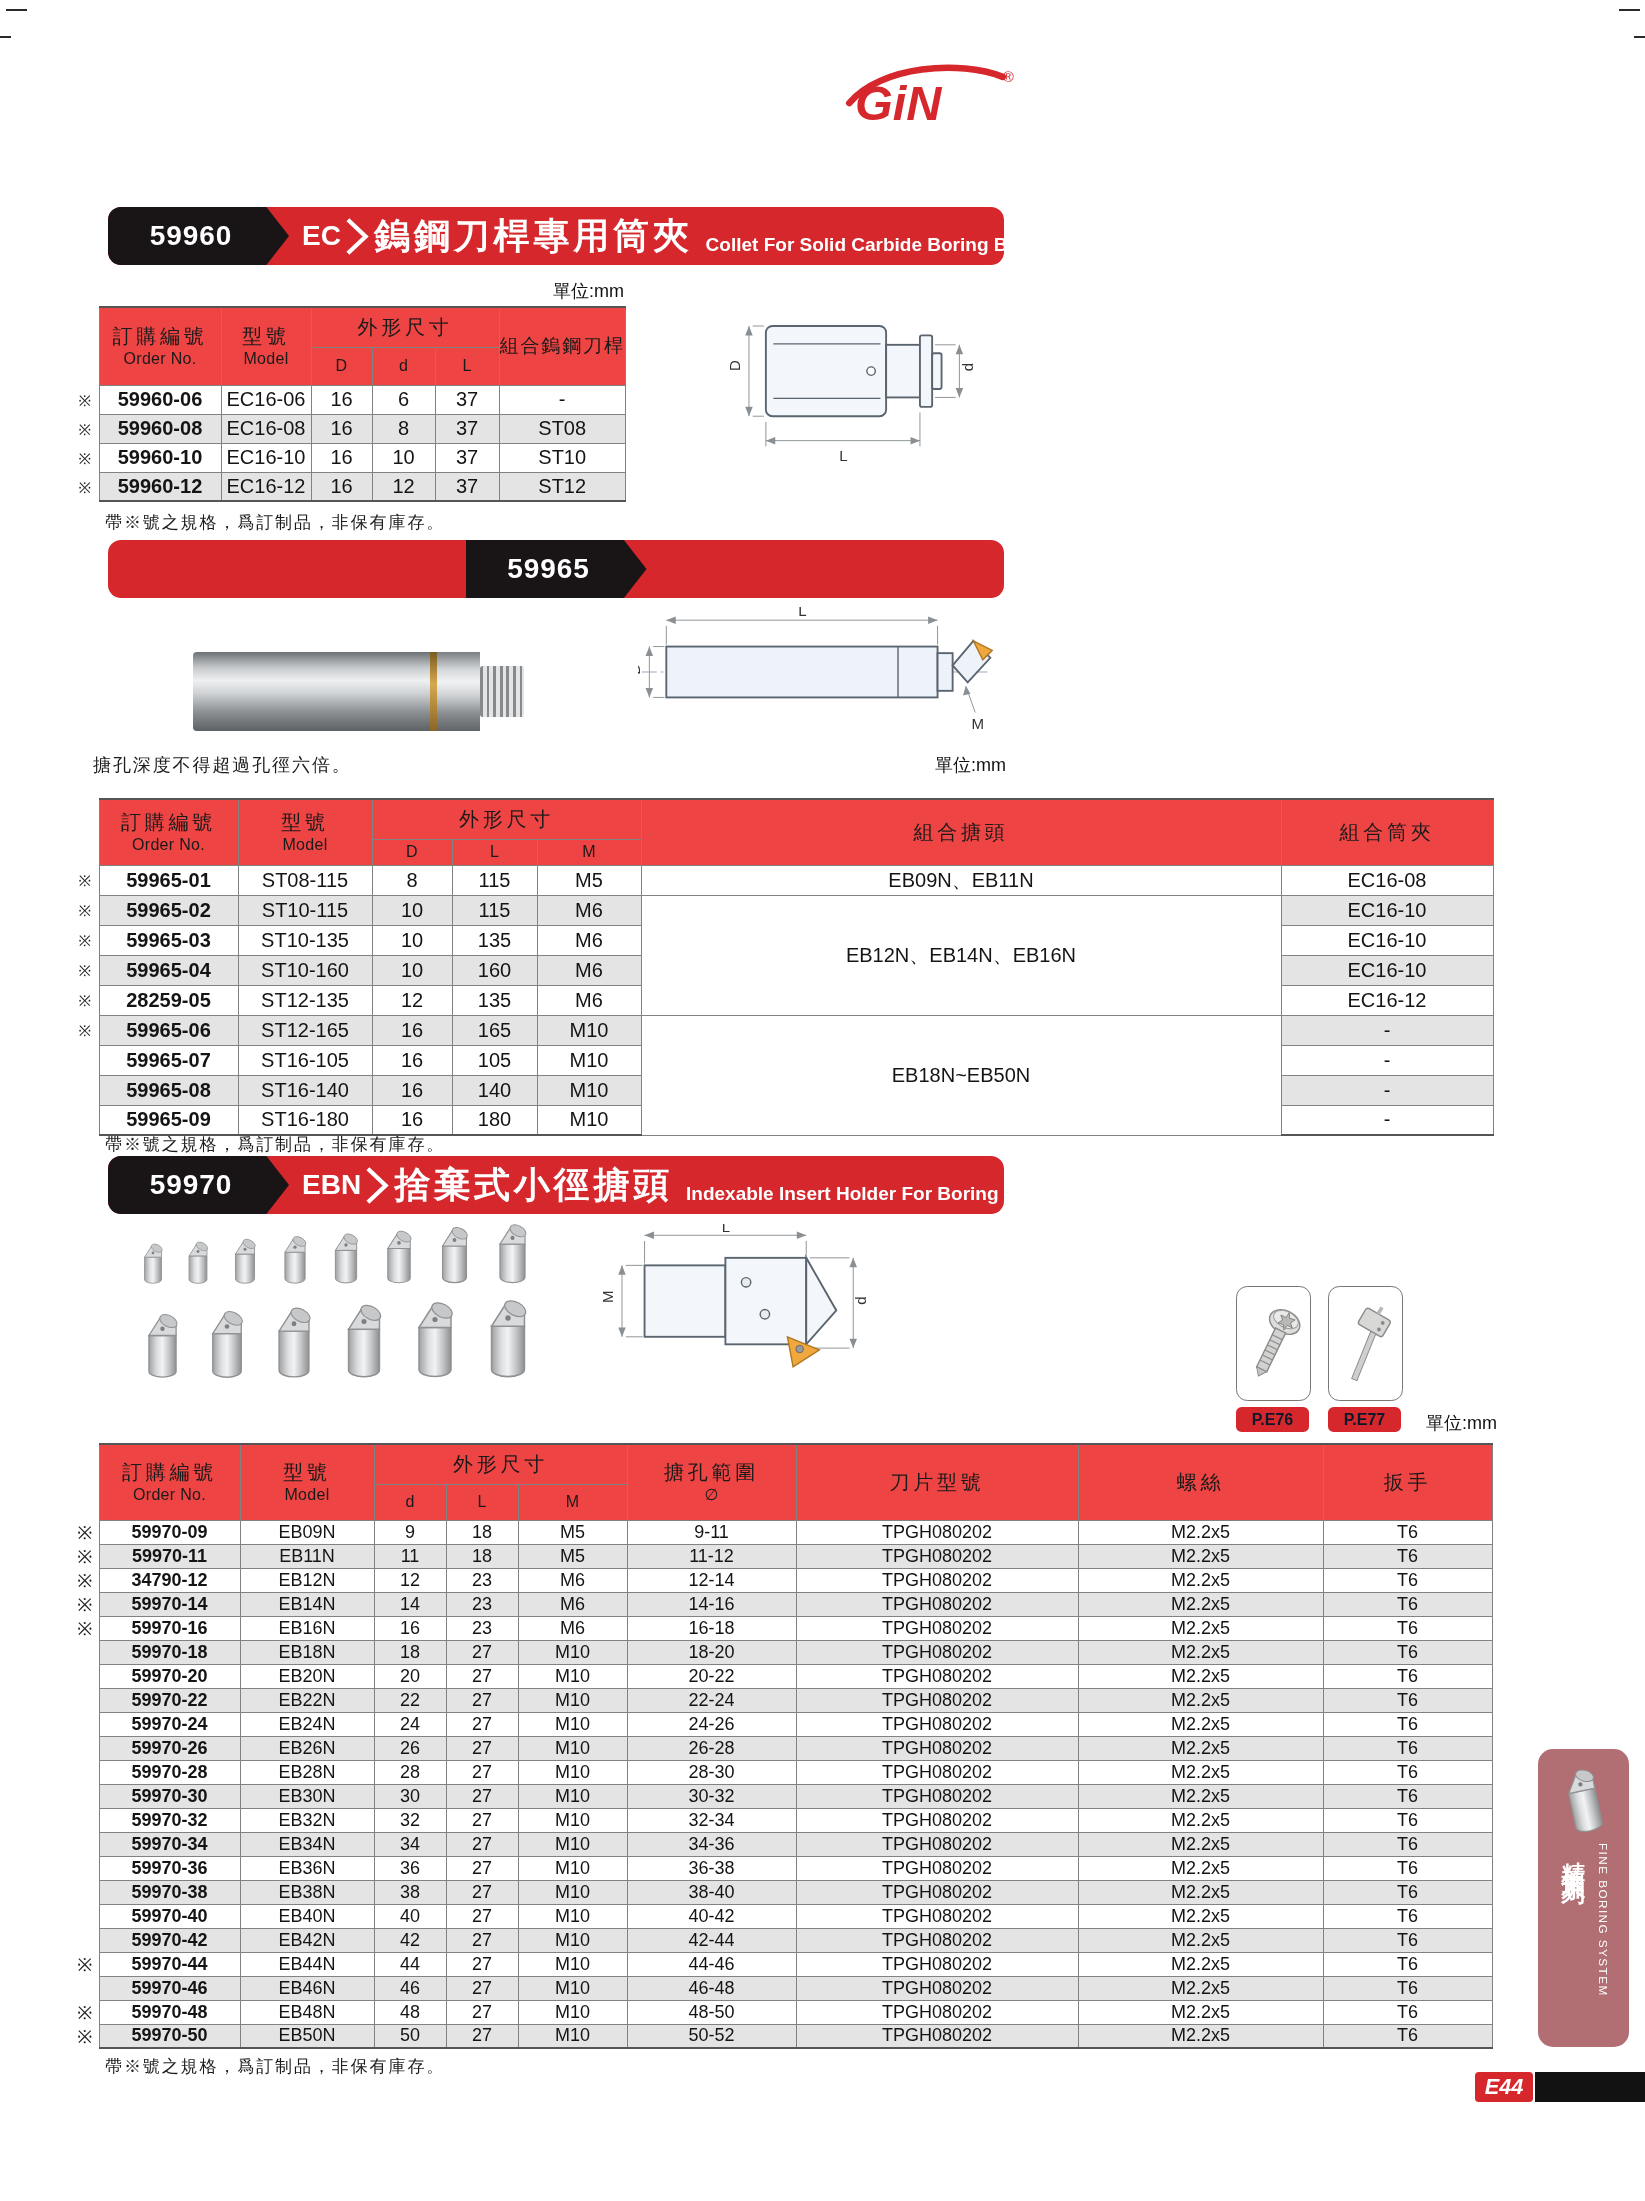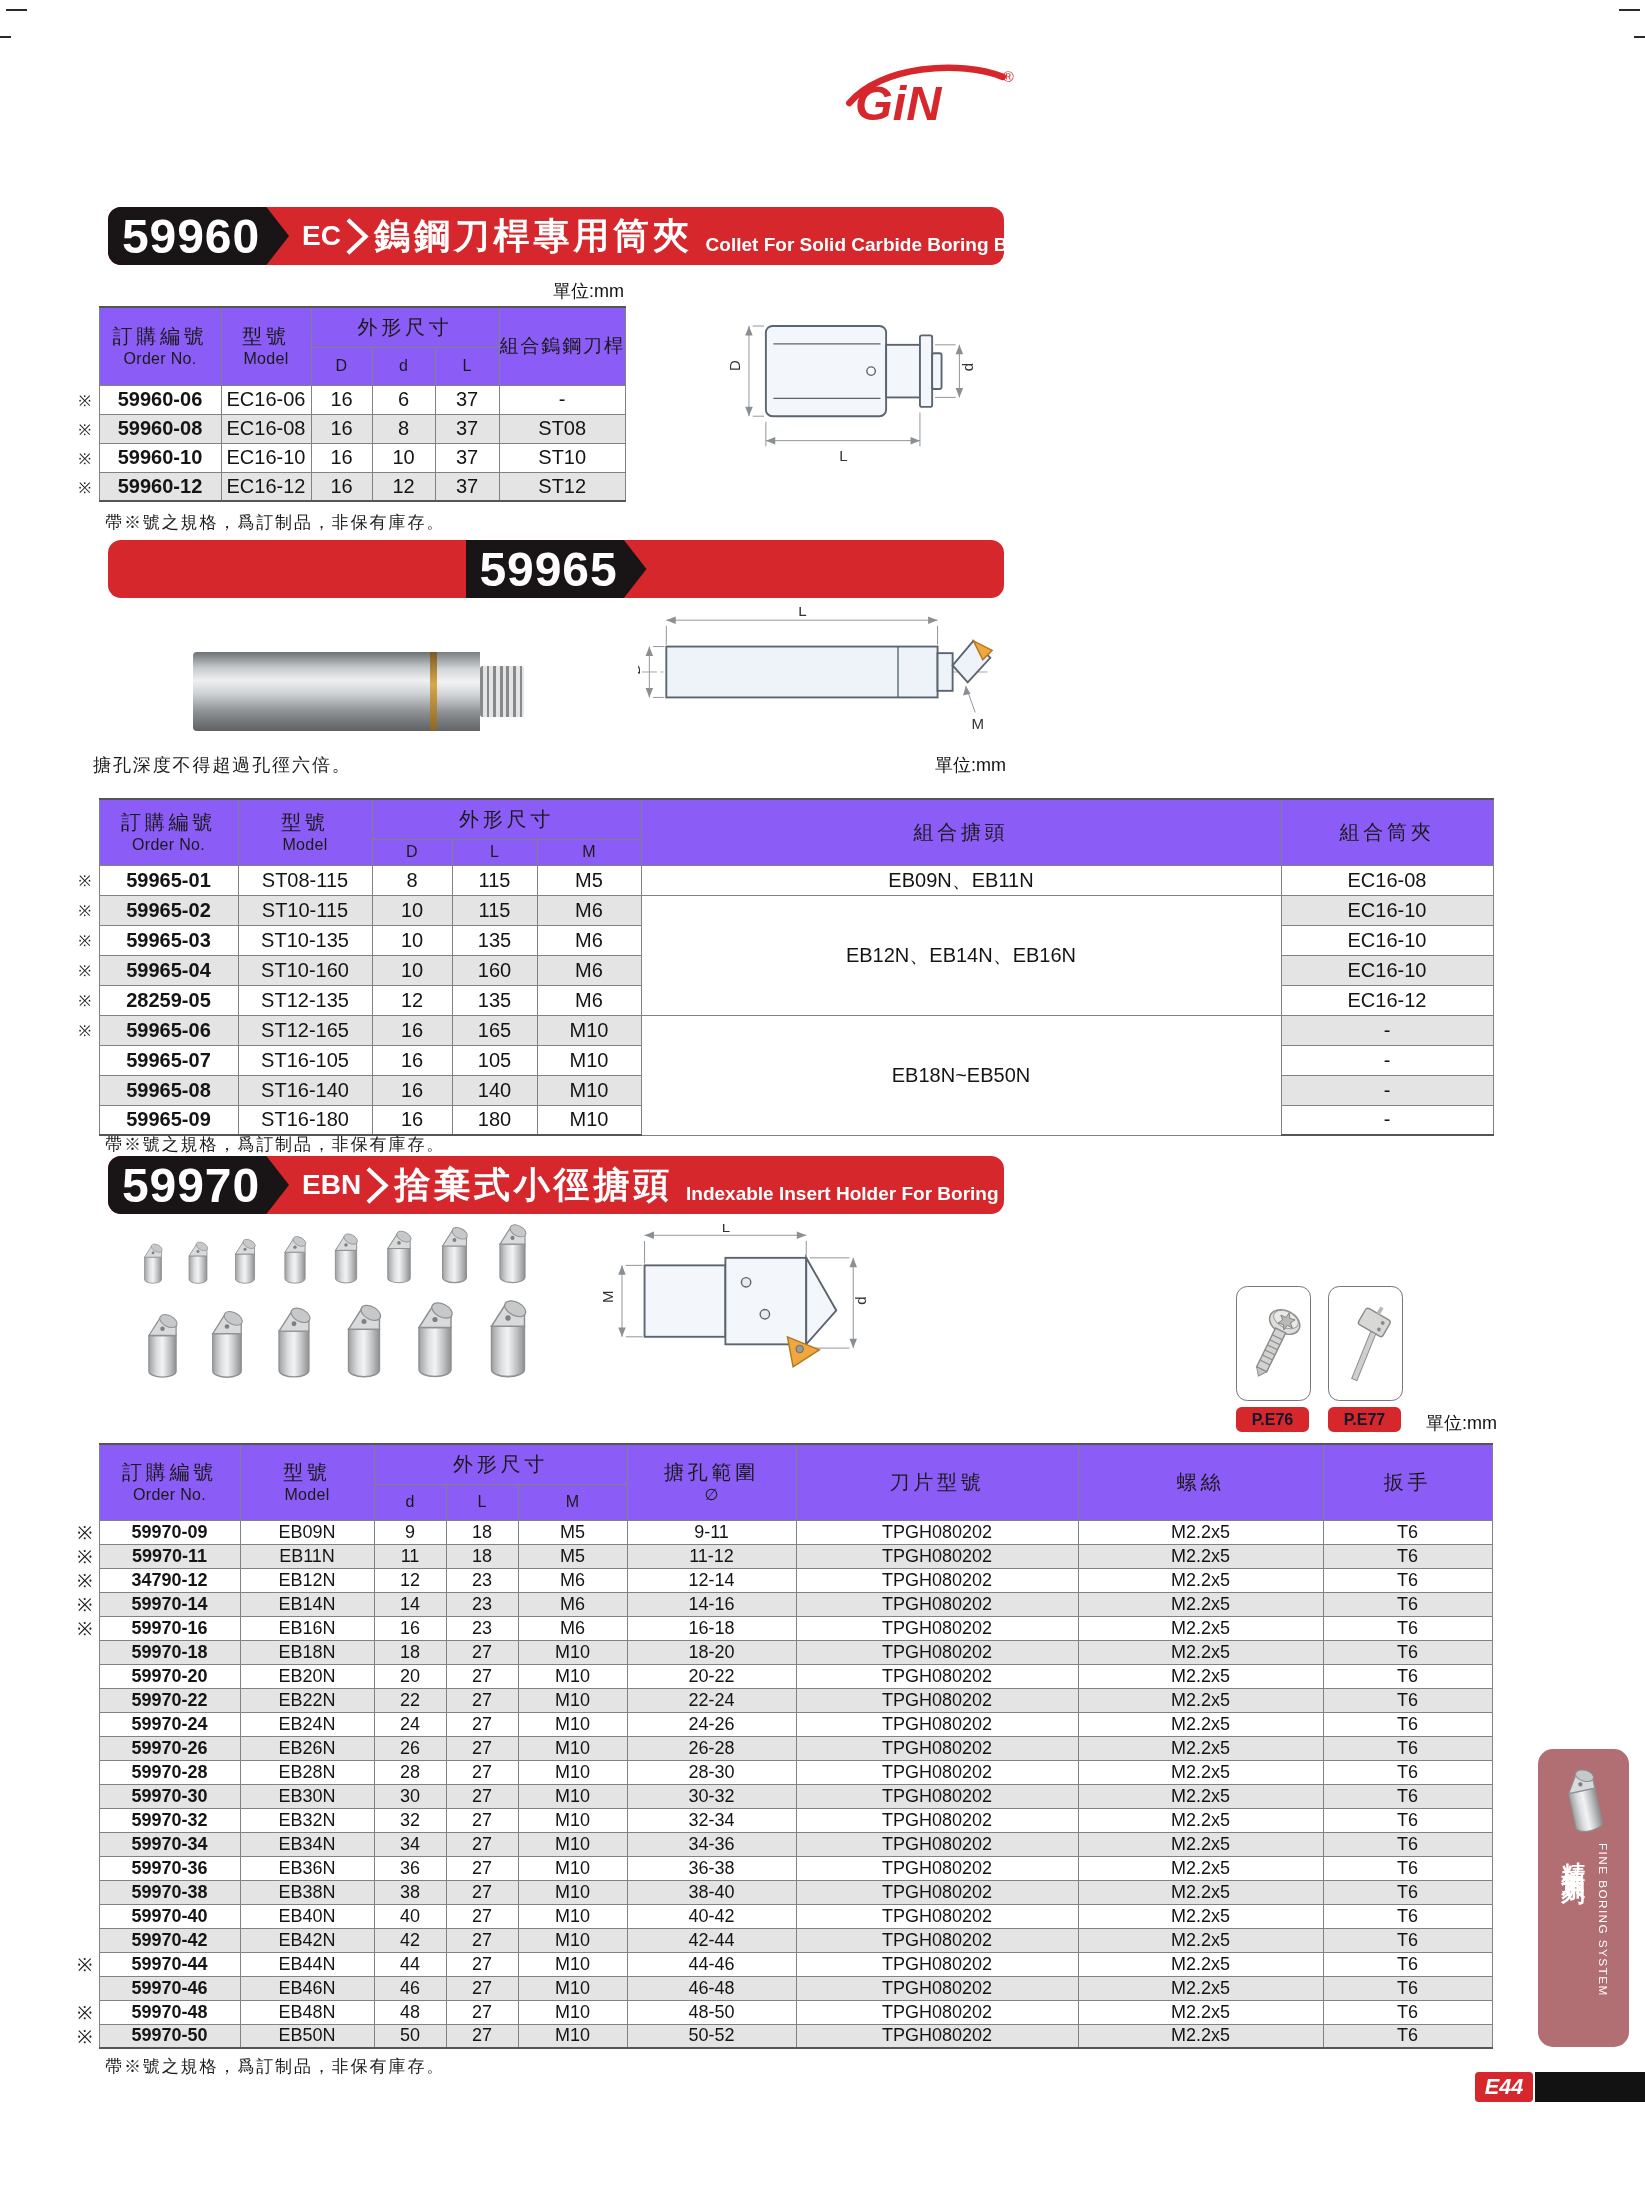--- a/index.html
+++ b/index.html
@@ -6,33 +6,33 @@
   #page{position:relative;width:1645px;height:2202px;background:#fff;overflow:hidden;}
   .abs{position:absolute;}
   .mark{position:absolute;background:#2a2a2a;}
 
   
   .banner{position:absolute;left:108px;width:896px;height:58px;background:#d6272c;
           border-radius:13px;display:flex;align-items:center;overflow:hidden;color:#fff;}
   .banner .code{background:#191415;height:100%;width:181px;flex:0 0 auto;
           clip-path:polygon(0 0,calc(100% - 22.6px) 0,100% 50%,calc(100% - 22.6px) 100%,0 100%);
           display:flex;align-items:center;justify-content:center;padding-right:15px;box-sizing:border-box;}
-  .banner .code span{font-size:48px;font-weight:bold;letter-spacing:0.9px;}
+  .banner .code span{font-size:28px;font-weight:bold;letter-spacing:0.9px;}
   .banner .series{width:104px;text-align:center;font-size:28px;font-weight:bold;margin-left:13px;}
   .banner .chev{margin-left:3.8px;flex:0 0 auto;}
   .banner .tzh{font-size:36px;font-weight:bold;letter-spacing:3.8px;margin-left:5px;white-space:nowrap;}
   .banner .ten{font-size:19px;font-weight:bold;margin-left:13px;margin-top:17px;white-space:nowrap;}
 
   
   table{border-collapse:collapse;table-layout:fixed;position:absolute;}
   th:not(.star),td:not(.star){border:1.4px solid #828282;}
   thead tr:first-child th:not(.star){border-top:2.4px solid #555;}
   tbody tr:last-child td:not(.star){border-bottom:2.4px solid #555;}
   th,td{padding:0;text-align:center;vertical-align:middle;white-space:nowrap;overflow:hidden;}
-  thead th{background:#8b5cf6;font-weight:normal;color:#1a1a1a;}
+  thead th{background:#ef4444;font-weight:normal;color:#1a1a1a;}
   td{font-size:20px;color:#141414;background:#fff;}
   tr.odd td{background:#e4e4e4;}
   td.star,th.star{border:none;background:#fff !important;font-size:15px;color:#222;}
   td.merged{background:#fff !important;}
   td.ord{font-weight:bold;}
   .hzh{display:block;font-size:20px;letter-spacing:3.8px;line-height:1.25;}
   .hen{display:block;font-size:16px;letter-spacing:0.3px;line-height:1.2;}
   #t1 thead tr:first-child{height:40px;} #t1 thead tr:last-child{height:38px;} #t1 tbody tr{height:29px;}
   #t2 thead tr:first-child{height:40px;} #t2 thead tr:last-child{height:26px;} #t2 tbody tr{height:30px;}
   #t3 thead tr:first-child{height:40px;} #t3 thead tr:last-child{height:36px;} #t3 tbody tr{height:24px;}

